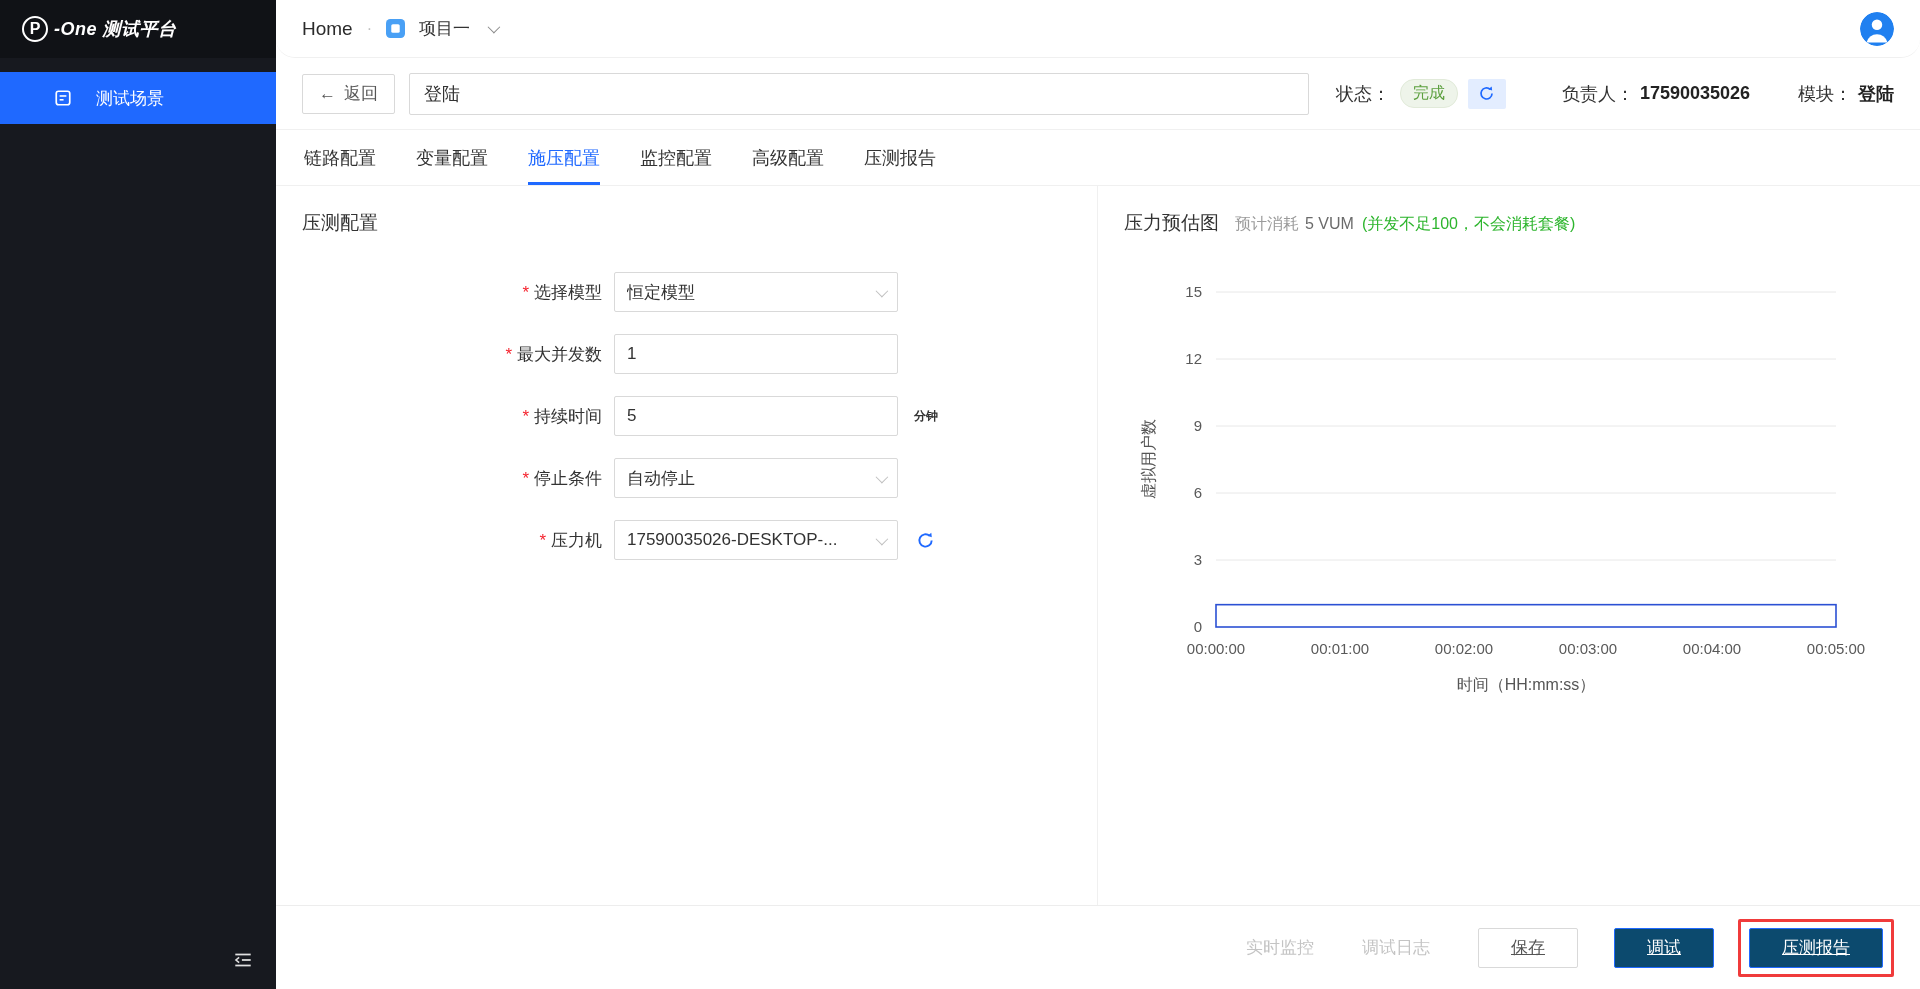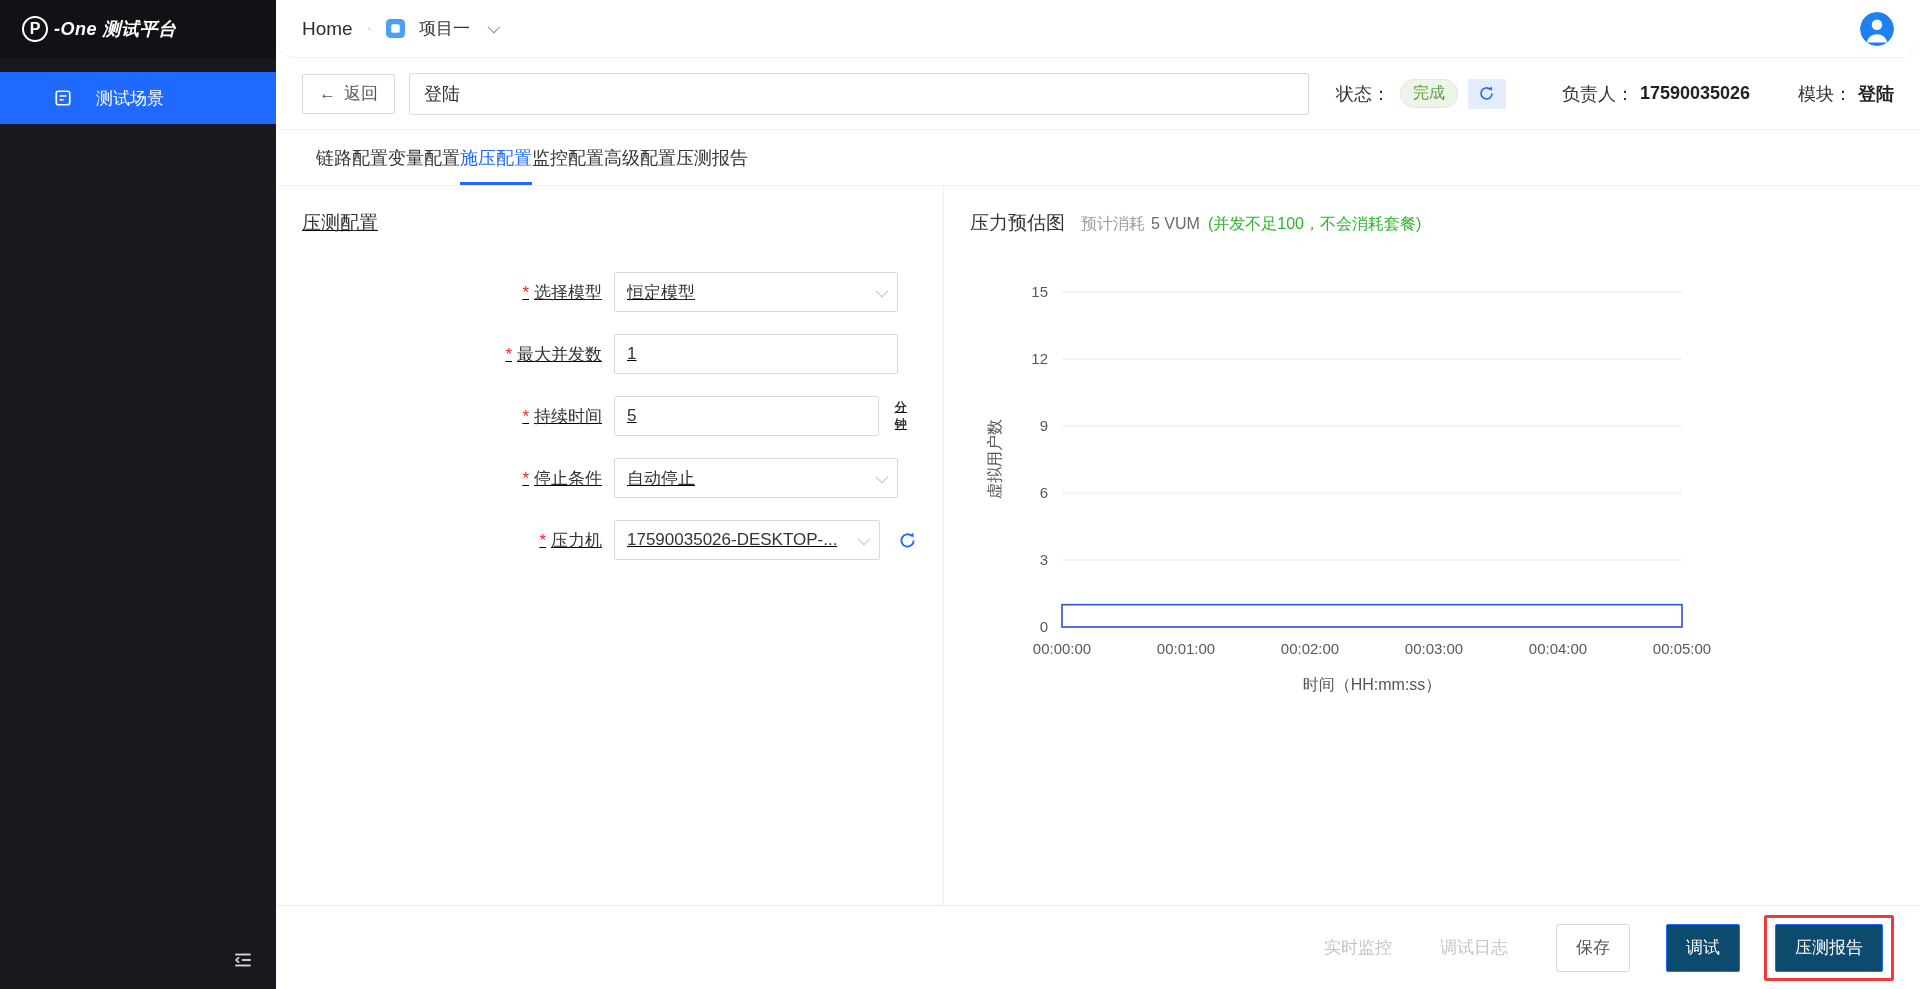--- a/index.html
+++ b/index.html
@@ -45,28 +45,28 @@
   .tb-label { font-size:18px; color:#333; }
   .status-badge { margin-left:10px; padding:3px 12px; background:#eef4ea; color:#5b9f3e;
     border:1px solid #e1ead9; border-radius:14px; font-size:16px; }
   .refresh-btn { margin-left:10px; width:38px; height:30px; background:#e3edff; border:none; border-radius:2px;
     color:#1f69ff; display:flex; align-items:center; justify-content:center; cursor:pointer; }
   .tb-value { font-size:18px; color:#222; font-weight:700; margin-left:6px; }
   .gap-l { margin-left:56px; }
   .gap-m { margin-left:48px; }
 
   
-  .tabs { height:56px; display:flex; align-items:stretch; padding-left:40px; border-bottom:1px solid #f0f0f0; }
+  .tabs { height:56px; display:flex; align-items:stretch; padding-left:28px; gap:40px; border-bottom:1px solid #f0f0f0; }
   .tab { display:flex; align-items:center; font-size:18px; color:#333; cursor:pointer; position:relative; }
   .tab.active { color:#1f69ff; }
   .tab.active::after { content:""; position:absolute; left:0; right:0; bottom:0; height:3px; background:#1f69ff; }
 
   
   .content { flex:1; display:flex; min-height:0; }
-  .panel-left { width:668px; border-right:1px solid #f0f0f0; padding:24px 26px; flex-shrink:0;text-decoration:underline; }
+  .panel-left { width:822px; border-right:1px solid #f0f0f0; padding:24px 26px; flex-shrink:0; }
   .panel-title { font-size:19px; color:#333; font-weight:500; }
   .form { margin-top:36px; }
   .form-row { display:flex; align-items:center; margin-bottom:22px; }
   .form-label { width:300px; text-align:right; font-size:17px; color:#333; flex-shrink:0; }
   .form-label.required::before { content:"*"; color:#f5222d; margin-right:5px; font-size:17px; }
   .control { margin-left:12px; width:284px; height:40px; border:1px solid #d9d9d9; border-radius:2px;
     display:flex; align-items:center; padding:0 12px; font-size:17px; color:#333; background:#fff; }
   .select { cursor:pointer; justify-content:space-between; }
   .select-value { white-space:nowrap; overflow:hidden; text-overflow:ellipsis; }
   .sel-chev { width:9px; height:9px; border-right:1.8px solid #bfbfbf; border-bottom:1.8px solid #bfbfbf;
@@ -86,21 +86,21 @@
   .ytick { text-anchor:end; }
   .xtick { text-anchor:middle; }
   .gridline { stroke:#e8e8e8; stroke-width:1; }
   .series-rect { fill:none; stroke:#2b50d4; stroke-width:1.6; }
   .axis-title { font-size:16px; fill:#555; text-anchor:middle; }
 
   
   .footer { height:84px; border-top:1px solid #ededed; display:flex; align-items:center;
     justify-content:flex-end; padding-right:26px; }
   .footer-link { font-size:17px; color:#c4c4c4; cursor:not-allowed; margin-right:48px; }
-  .btn { height:48px; padding:0 19px; border-radius:2px; font-size:17px; cursor:pointer; font-family:inherit; }
+  .btn { height:40px; padding:0 32px; border-radius:2px; font-size:17px; cursor:pointer; font-family:inherit;text-decoration:underline; }
   .btn.default { background:#fff; border:1px solid #d9d9d9; color:#555; margin-right:36px; }
   .btn.primary { background:#0c4a6e; border:1px solid #1f69ff; color:#fff; }
   .btn-debug { margin-right:24px; }
   .annotation-box { border:3px solid #f03b3b; border-radius:2px; padding:6px 8px; }
 </style>
 </head>
 <body>
 
 <div class="app">
 

